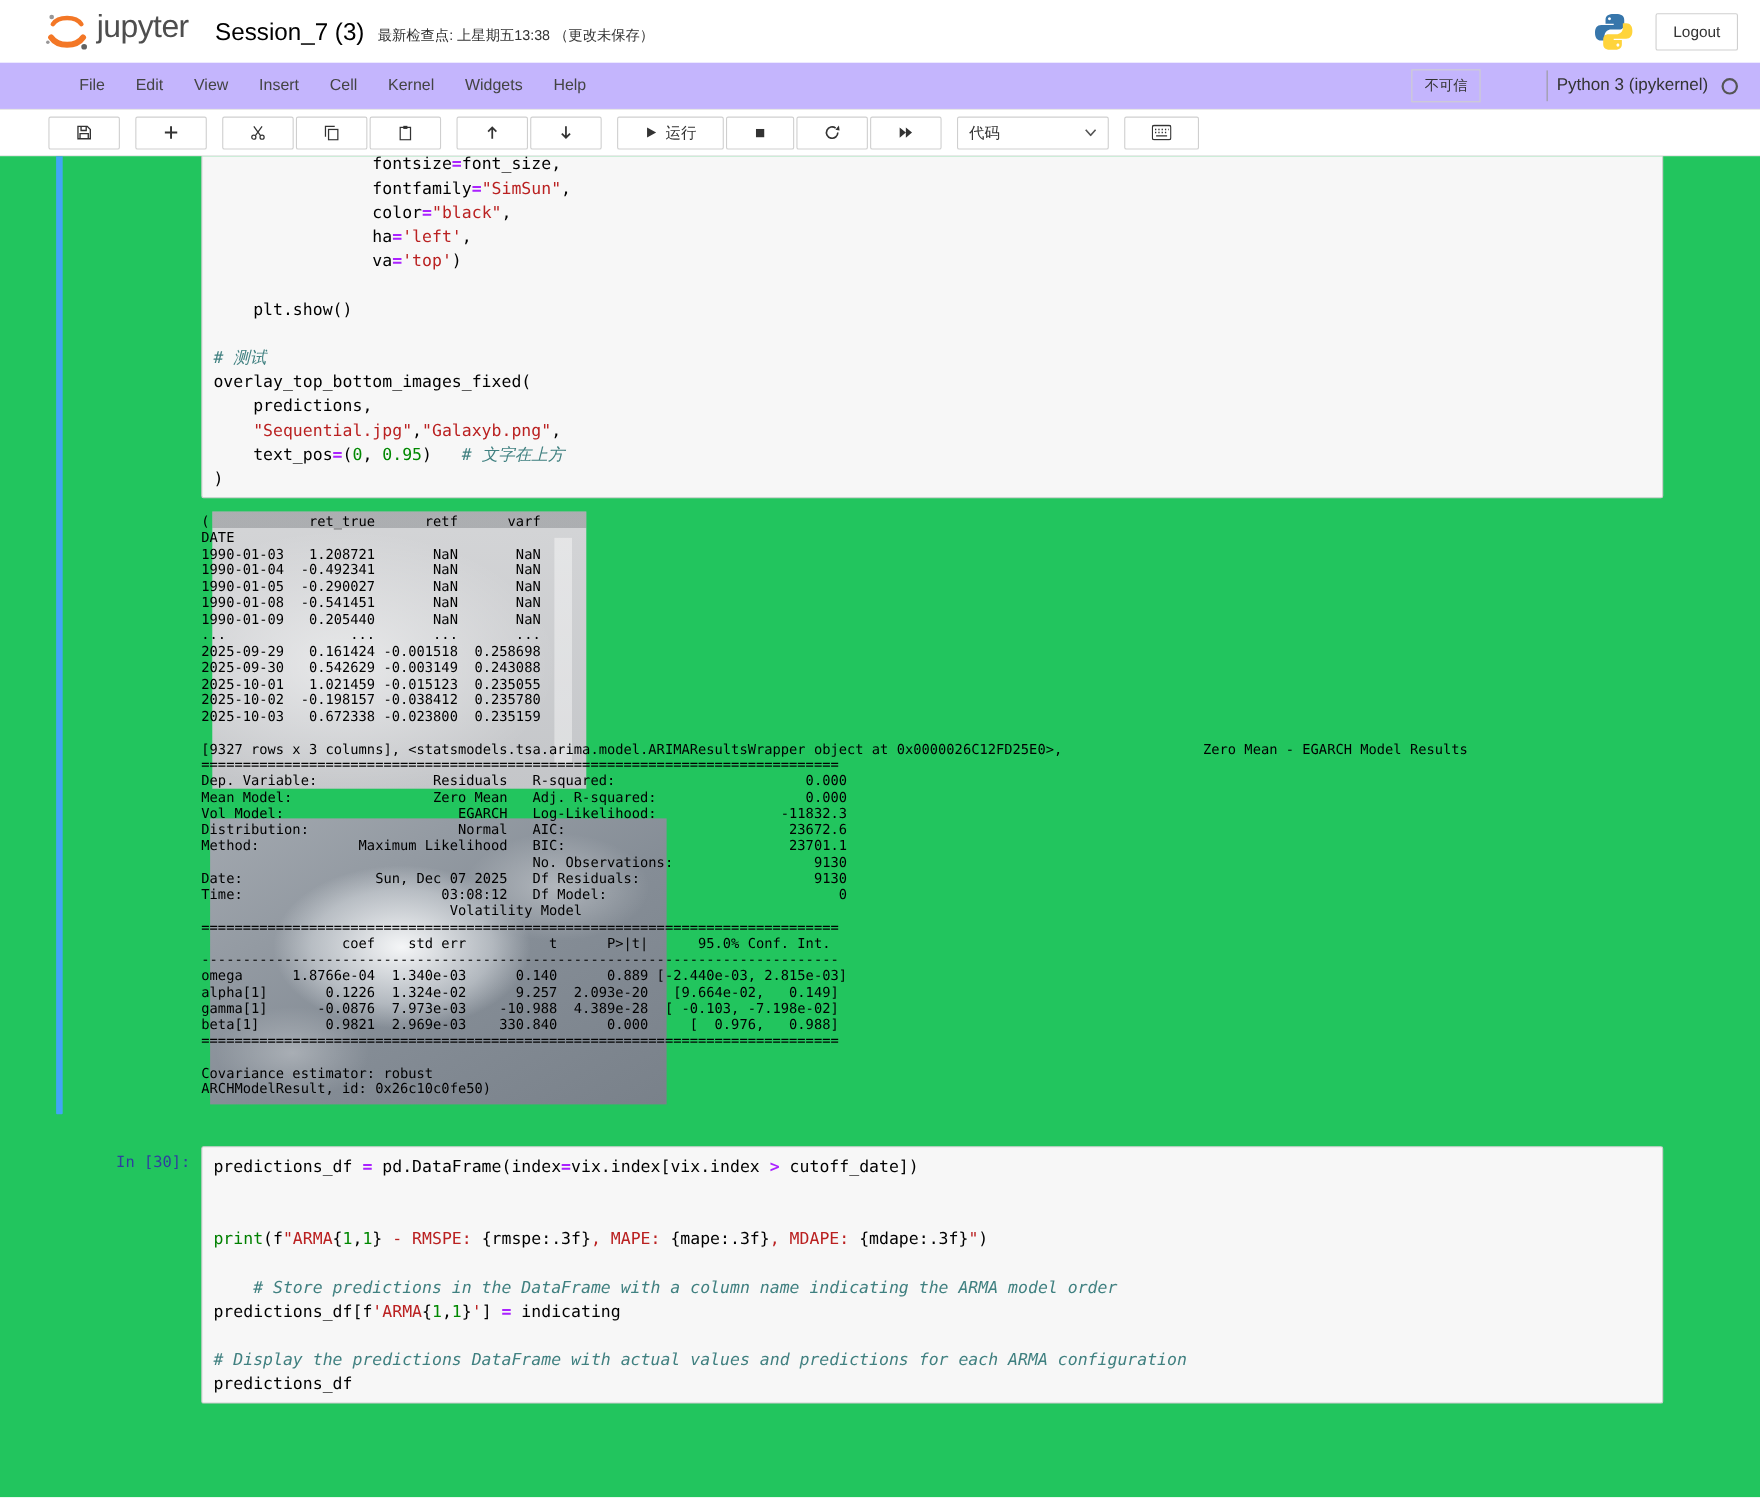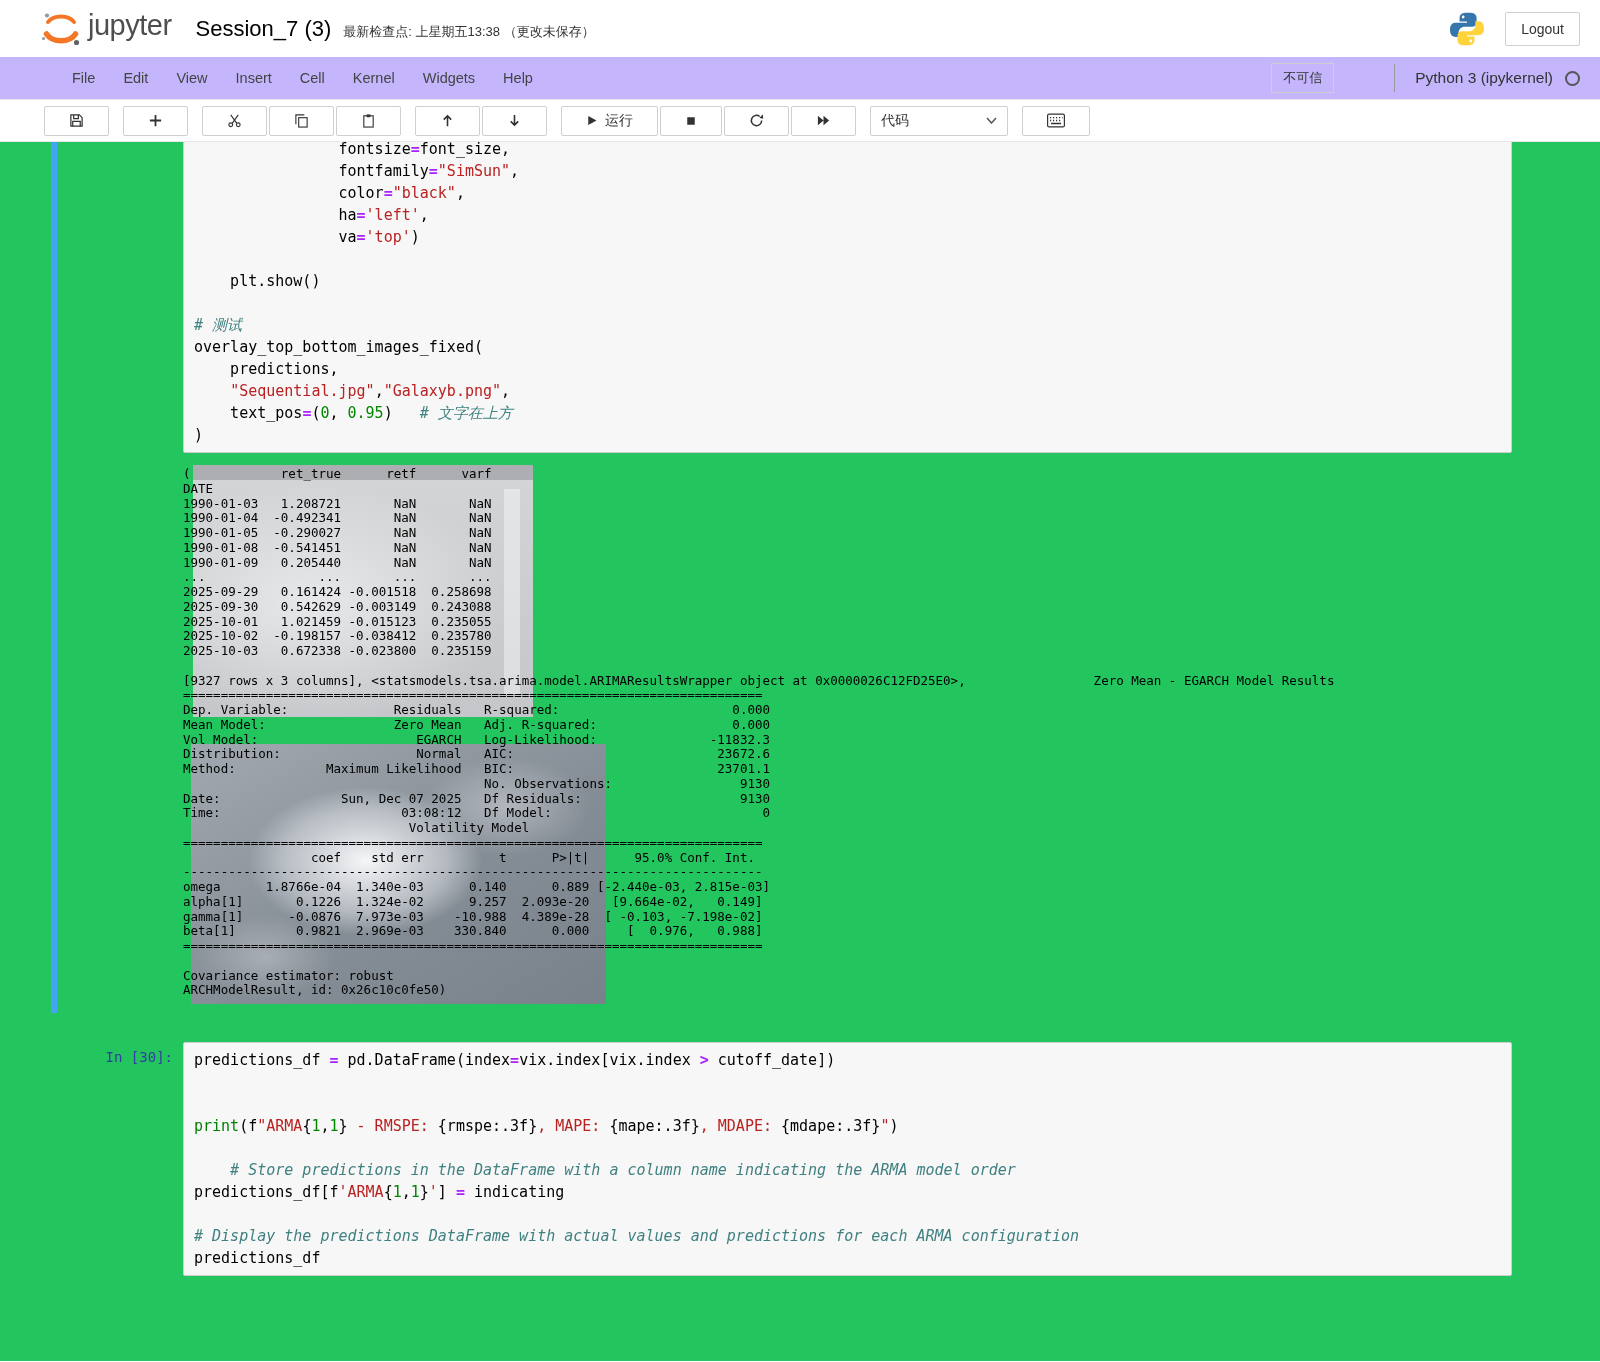--- a/index.html
+++ b/index.html
@@ -17,21 +17,21 @@
   .nb-title { font-size: 22px; color: #000000; margin-left: 24px; }
   .checkpoint { font-size: 13px; color: #333; margin-left: 12px; margin-top: 6px; }
   .header-right { margin-left: auto; display: flex; align-items: center; gap: 20px; }
   .logout-btn { border: 1px solid #cfcfcf; background: #fff; border-radius: 2px; padding: 8px 15px; font-size: 14px; color: #333; cursor: pointer; }
 
   
   .menubar { display: flex; align-items: center; height: 43px; padding: 0 20px 0 58px; border-bottom: 1px solid #e7e7e7; background: #c4b5fd; }
   .menu-item { font-size: 14.5px; color: #444; padding: 10px 14px; cursor: pointer; }
   .menu-right { margin-left: auto; display: flex; align-items: center; }
   .trust-badge { border: 1px solid #cfcfcf; padding: 5px 11px; font-size: 13px; color: #333; margin-right: 60px; }
-  .kernel-wrap { display: flex; align-items: center; gap: 12px; border-left: 1px solid #999; padding-left: 20px; height: 28px; }
+  .kernel-wrap { display: flex; align-items: center; gap: 12px; border-left: 1px solid #999; padding-left: 8px; height: 28px; }
   .kernel-name { font-size: 15.5px; color: #333; }
   .kernel-ind { width: 15px; height: 15px; border: 2px solid #555; border-radius: 50%; }
 
   
   .toolbar { display: flex; align-items: center; height: 42px; padding: 0 0 0 44px; gap: 14px; border-bottom: 1px solid #e7e7e7; background: #fff; }
   .btn-group { display: flex; gap: 2px; }
   .tb-btn { min-width: 34px; height: 30px; border: 1px solid #cfcfcf; background: #fff; border-radius: 2px;
             display: flex; align-items: center; justify-content: center; gap: 7px; padding: 0 24px;
             font-size: 14px; color: #333; cursor: pointer; }
   .cell-type-select { display: flex; align-items: center; justify-content: space-between; width: 138px; height: 30px;

